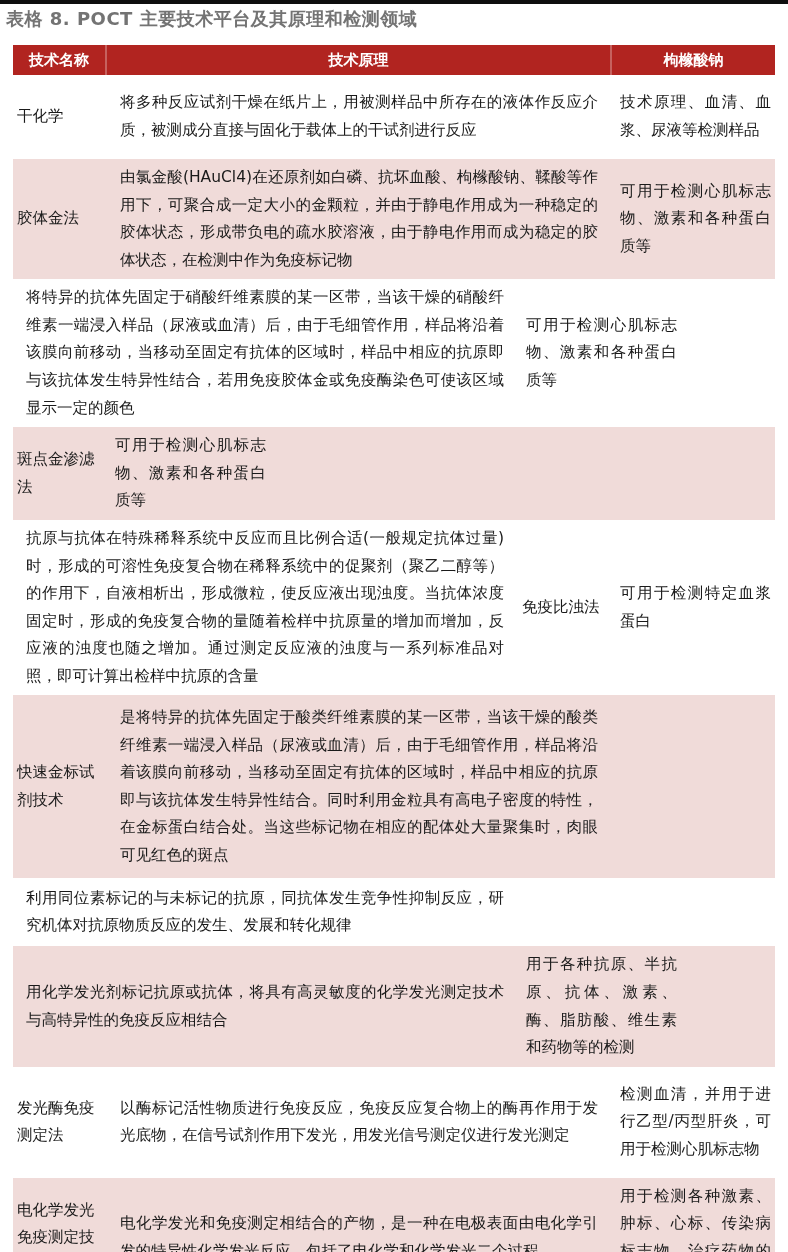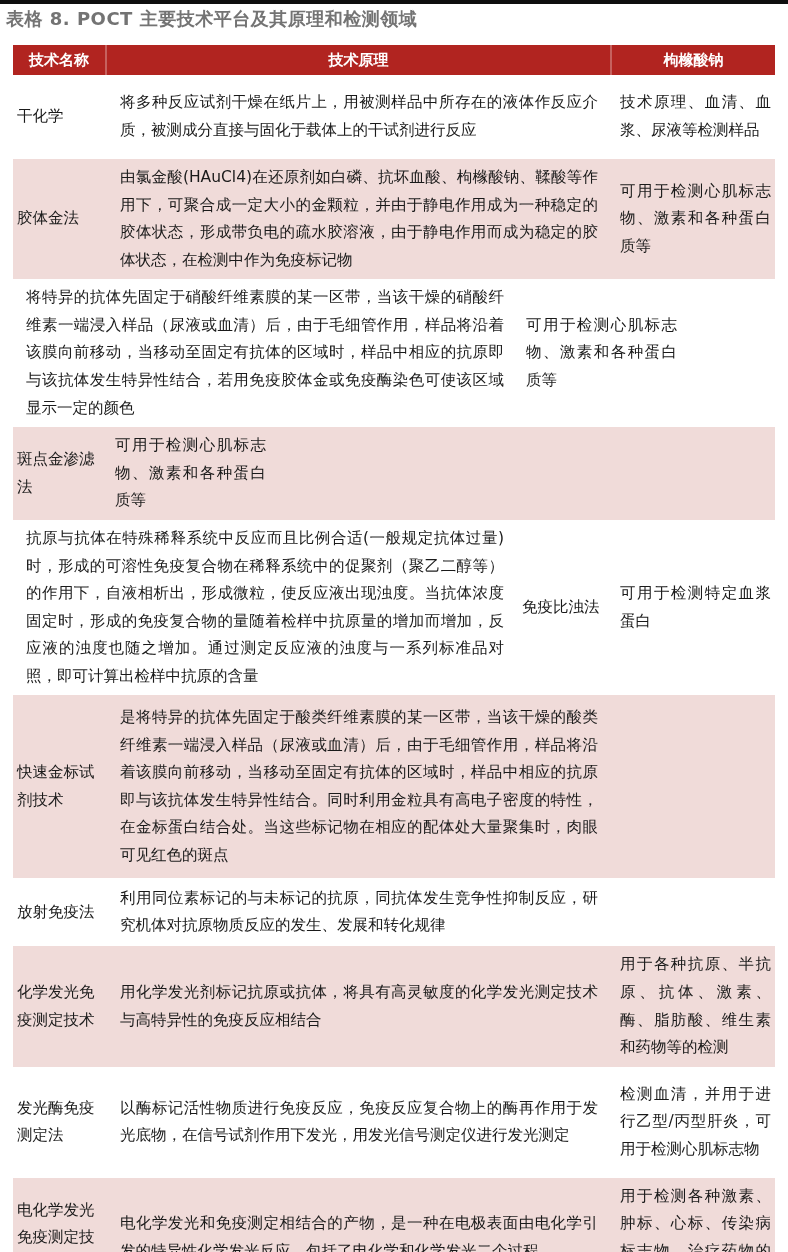--- a/index.html
+++ b/index.html
@@ -93,25 +93,23 @@
     <div class="trow">
       <div class="cell c2">抗原与抗体在特殊稀释系统中反应而且比例合适(一般规定抗体过量)时，形成的可溶性免疫复合物在稀释系统中的促聚剂（聚乙二醇等）的作用下，自液相析出，形成微粒，使反应液出现浊度。当抗体浓度固定时，形成的免疫复合物的量随着检样中抗原量的增加而增加，反应液的浊度也随之增加。通过测定反应液的浊度与一系列标准品对照，即可计算出检样中抗原的含量</div>
       <div class="cell c1">免疫比浊法</div>
       <div class="cell c3">可用于检测特定血浆蛋白</div>
     </div>
     <div class="trow">
       <div class="cell c1">快速金标试剂技术</div>
       <div class="cell c2">是将特异的抗体先固定于酸类纤维素膜的某一区带，当该干燥的酸类纤维素一端浸入样品（尿液或血清）后，由于毛细管作用，样品将沿着该膜向前移动，当移动至固定有抗体的区域时，样品中相应的抗原即与该抗体发生特异性结合。同时利用金粒具有高电子密度的特性，在金标蛋白结合处。当这些标记物在相应的配体处大量聚集时，肉眼可见红色的斑点</div>
     </div>
     <div class="trow">
-      <div class="cell c1">放射免疫法</div>
       <div class="cell c2">利用同位素标记的与未标记的抗原，同抗体发生竞争性抑制反应，研究机体对抗原物质反应的发生、发展和转化规律</div>
     </div>
     <div class="trow">
-      <div class="cell c1">化学发光免疫测定技术</div>
       <div class="cell c2">用化学发光剂标记抗原或抗体，将具有高灵敏度的化学发光测定技术与高特异性的免疫反应相结合</div>
       <div class="cell c3">用于各种抗原、半抗原、抗体、激素、酶、脂肪酸、维生素和药物等的检测</div>
     </div>
     <div class="trow">
       <div class="cell c1">发光酶免疫测定法</div>
       <div class="cell c2">以酶标记活性物质进行免疫反应，免疫反应复合物上的酶再作用于发光底物，在信号试剂作用下发光，用发光信号测定仪进行发光测定</div>
       <div class="cell c3">检测血清，并用于进行乙型/丙型肝炎，可用于检测心肌标志物</div>
     </div>
     <div class="trow">
       <div class="cell c1">电化学发光免疫测定技术</div>

